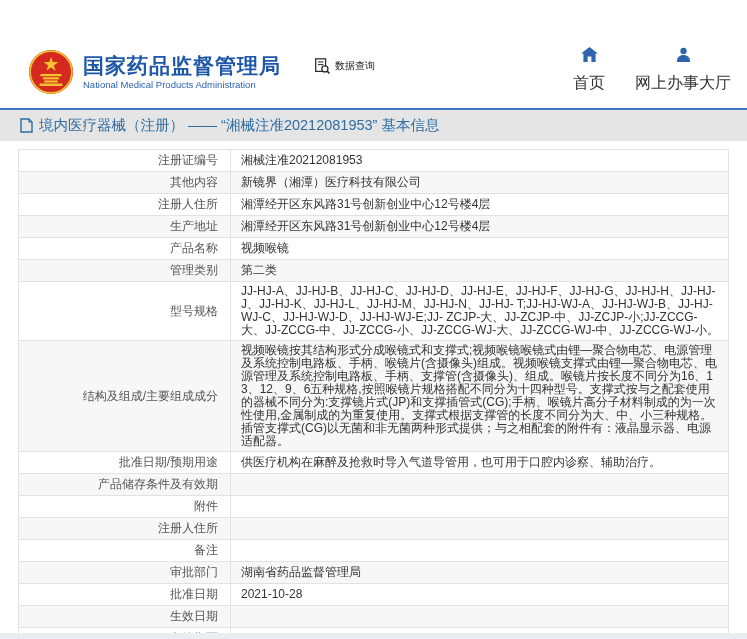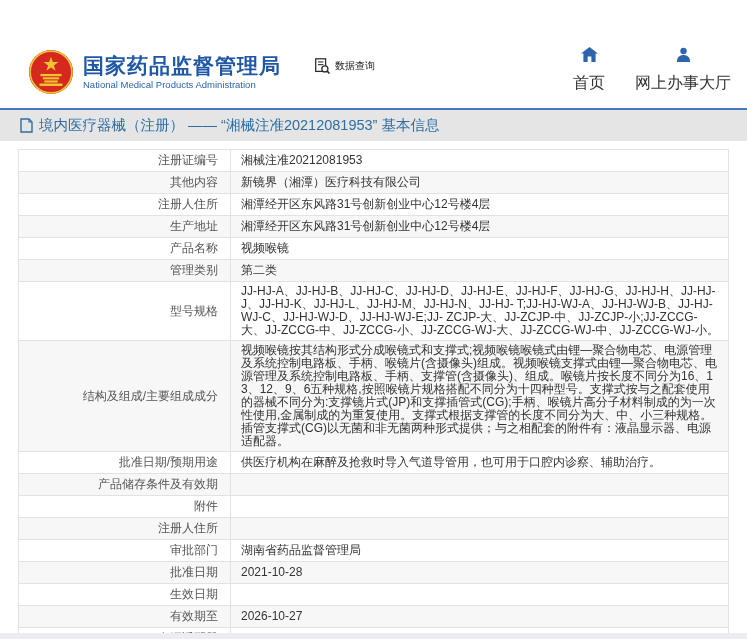--- a/index.html
+++ b/index.html
@@ -142,20 +142,24 @@
         </tr>
         <tr>
           <td class="lbl">附件</td>
           <td class="val"></td>
         </tr>
         <tr>
           <td class="lbl">注册人住所</td>
           <td class="val"></td>
         </tr>
         <tr>
+          <td class="lbl">备注</td>
+          <td class="val"></td>
+        </tr>
+        <tr>
           <td class="lbl">审批部门</td>
           <td class="val">湖南省药品监督管理局</td>
         </tr>
         <tr>
           <td class="lbl">批准日期</td>
           <td class="val">2021-10-28</td>
         </tr>
         <tr>
           <td class="lbl">生效日期</td>
           <td class="val"></td>

